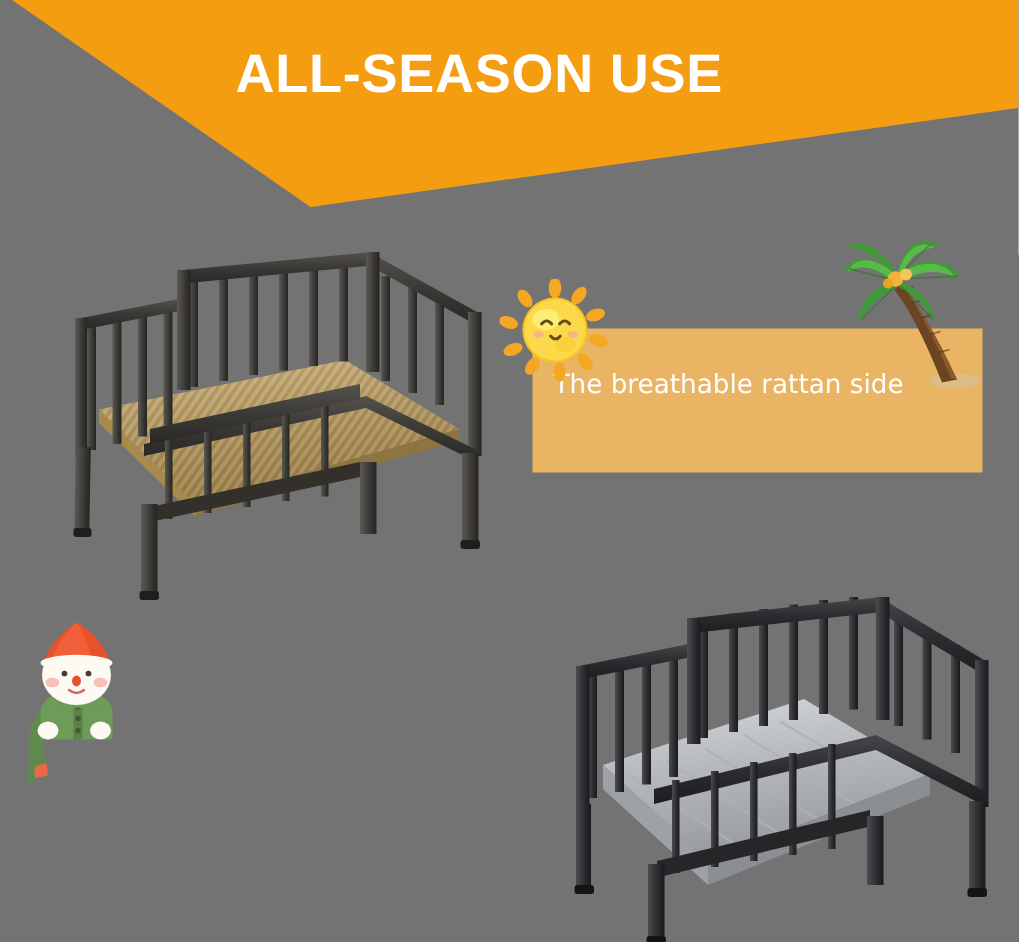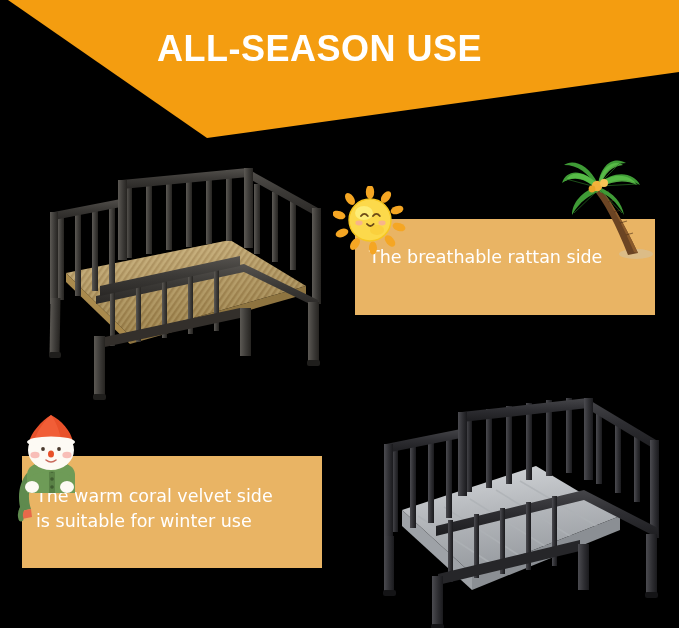--- a/index.html
+++ b/index.html
@@ -3,21 +3,21 @@
 <meta charset="utf-8">
 <style>
   html,body{margin:0;padding:0;}
   body{
     width:679px;height:628px;
     background:#ffffff;
     font-family:"Liberation Sans", sans-serif;
     overflow:hidden;
     position:relative;
   }
-  .stage{position:relative;width:679px;height:628px;overflow:hidden;background:#000000;}
+  .stage{position:relative;width:679px;height:628px;overflow:hidden;background:#737373;}
 
   
   .banner{position:absolute;left:0;top:0;width:679px;height:145px;}
   .banner svg{display:block;}
   .banner-title{
     position:absolute;left:0;top:26px;width:679px;
     text-align:center;
     color:#ffffff;
     font-size:36px;
     font-weight:bold;
@@ -222,26 +222,20 @@
         <path d="M40 33 L 16 56"></path>
         <path d="M42 33 L 64 56"></path>
       </g>
 
       <circle cx="39" cy="29" r="5.2" fill="#f2b23c"></circle>
       <circle cx="46" cy="26" r="4" fill="#f7c457"></circle>
       <circle cx="34" cy="32" r="3.4" fill="#e8a429"></circle>
     </svg>
   </div>
 
-  <div class="callout" id="winter-callout">
-    <div class="ctext">
-      <span>The warm coral velvet side</span>
-      <span class="l2">is suitable for winter use</span>
-    </div>
-  </div>
 
   <div class="deco" id="snowman-icon">
     <svg width="86" height="108" viewBox="0 0 86 108">
 
       <path d="M22 58 C 14 68, 12 82, 16 96 L 26 94 C 22 82, 24 70, 30 62 Z" fill="#5f8a4e"></path>
       <path d="M16 96 l10 -2 l1 8 l-10 2 Z" fill="#e8694a"></path>
 
       <path d="M18 92 q-4 6 -2 12" stroke="#5f8a4e" stroke-width="5" fill="none" stroke-linecap="round"></path>
 
       <path d="M22 60 C 22 50, 34 46, 46 46 C 58 46, 70 50, 70 60 L 70 78 L 22 78 Z" fill="#6e9b57"></path>

